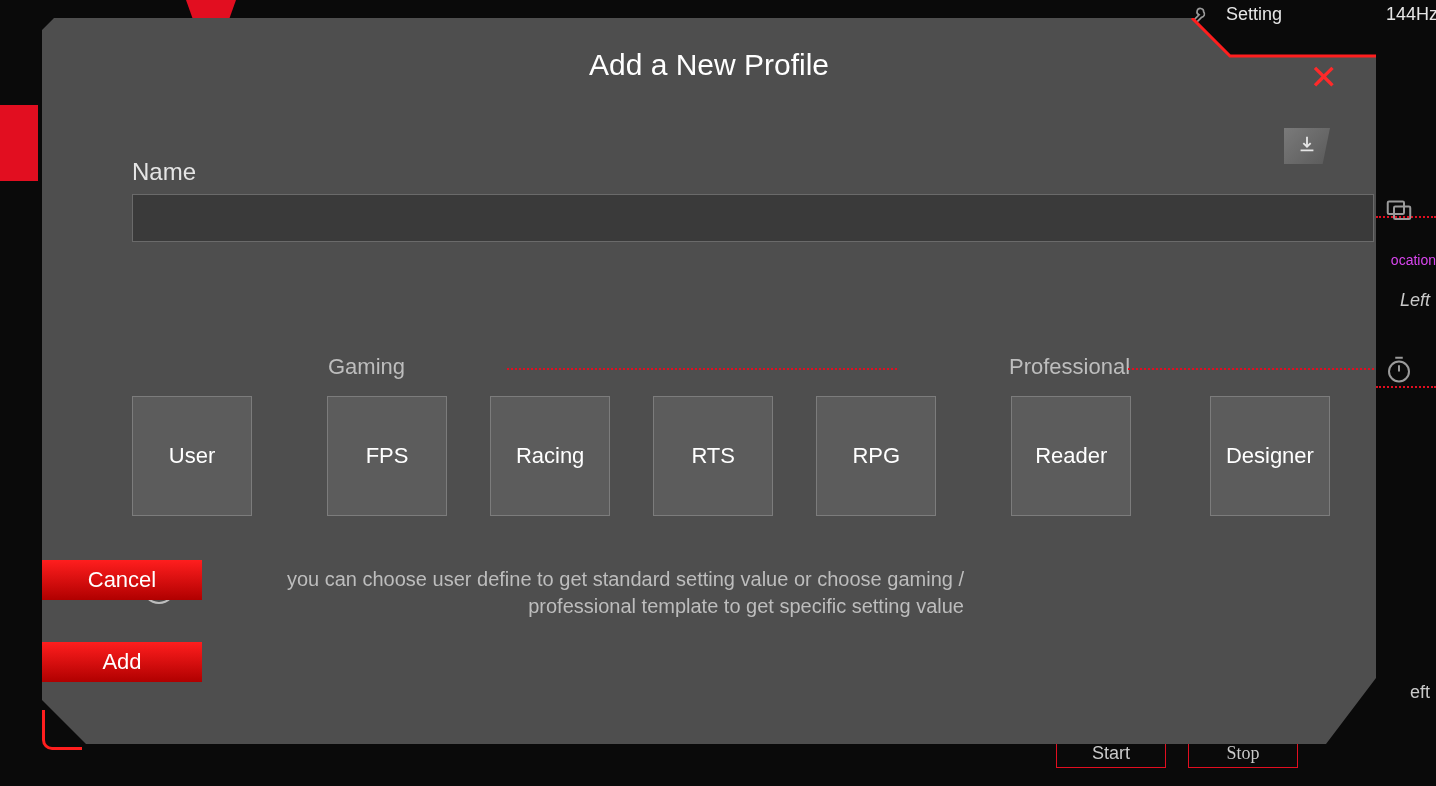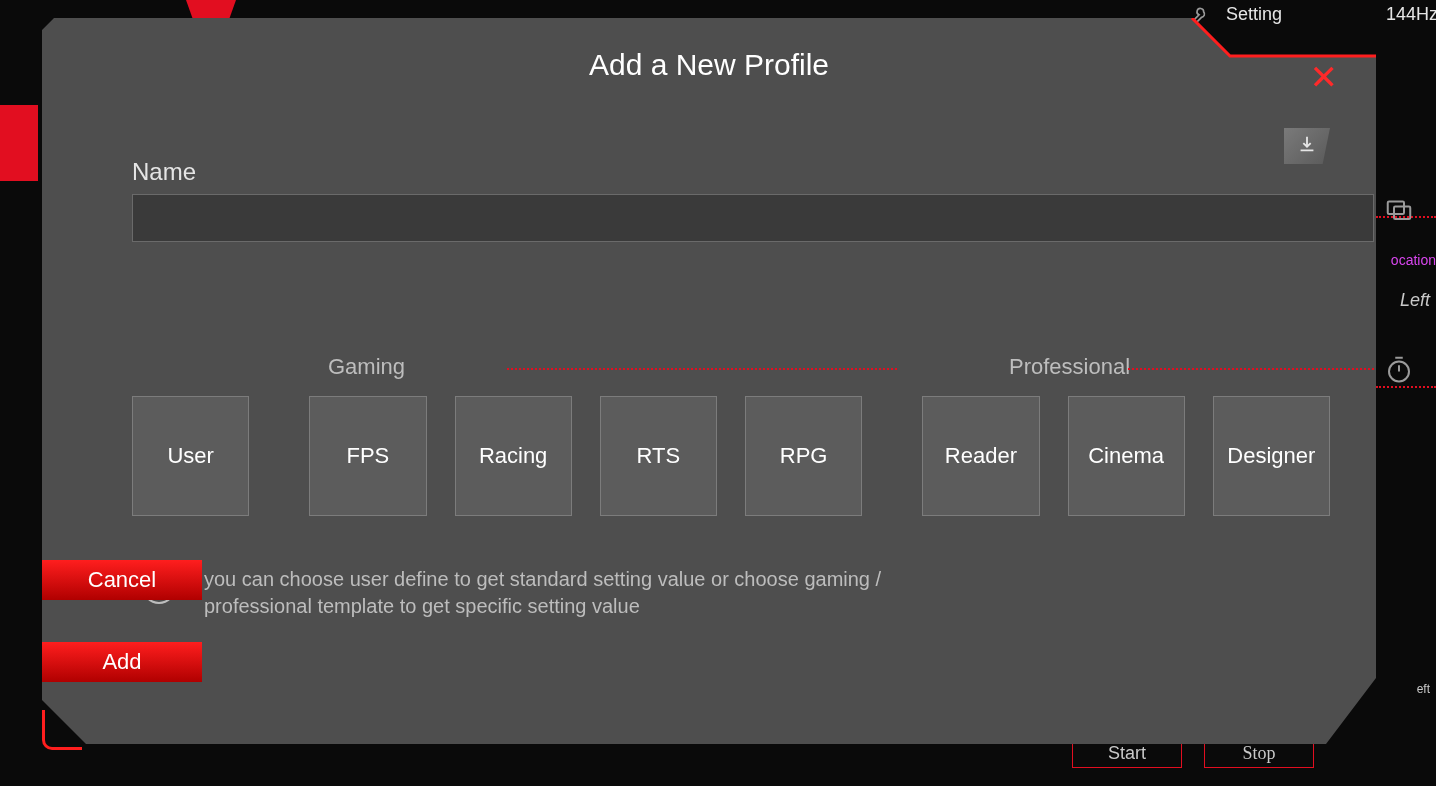--- a/index.html
+++ b/index.html
@@ -13,27 +13,26 @@
   .bg-top-hz {
     position: absolute; top: 4px; left: 1386px; color: #e6e6e6; font-size: 18px;
   }
   .bg-right-location {
     position: absolute; top: 252px; right: 0; color: #d946ef; font-size: 14px;
   }
   .bg-right-left1 {
     position: absolute; top: 290px; right: 6px; color: #c9c9c9; font-size: 18px; font-style: italic;
   }
   .bg-right-left2 {
-    position: absolute; top: 682px; right: 6px; color: #c9c9c9; font-size: 12px; text-align: right;
+    position: absolute; top: 682px; right: 6px; color: #c9c9c9; font-size: 18px; text-align: right;
   }
   .bg-start-btn, .bg-stop-btn {
     position: absolute; bottom: 18px; width: 110px; height: 30px;
     border: 1px solid #e20e20; color: #c9c9c9; font-size: 18px; text-align: center; line-height: 28px;
     background: transparent;
-    margin-left: 16px;
   }
   .bg-start-btn { left: 1056px; }
   .bg-stop-btn  { left: 1188px; font-family: Liberation Serif, serif; }
   .bg-clock-icon {
     position: absolute; top: 354px; right: 22px; width: 30px; height: 30px;
   }
   .bg-layers-icon {
     position: absolute; top: 194px; right: 22px; width: 30px; height: 30px;
   }
   .bg-left-bar {
@@ -128,21 +127,21 @@
 
   .info-row {
     position: absolute; top: 548px; left: 100px; right: 100px; display: flex; align-items: flex-start; gap: 28px;
   }
   .info-icon {
     width: 34px; height: 34px; border: 2px solid #bdbdbd; border-radius: 50%;
     display: flex; align-items: center; justify-content: center;
     font-style: italic; font-family: Georgia, serif; color: #bdbdbd; font-size: 20px; flex-shrink: 0;
     margin-top: 4px;
   }
-  .info-text { color: #bdbdbd; font-size: 20px; line-height: 1.35; max-width: 760px; }
+  .info-text { color: #bdbdbd; font-size: 20px; line-height: 1.35; max-width: 760px; text-align: right; }
 
   .btn-row {
     position: absolute; bottom: 62px; left: 0; width: 100%; display: flex; justify-content: center; gap: 42px; flex-direction: column;
   }
   .btn {
     width: 160px; height: 40px; background: linear-gradient(180deg, #ff1e1e 0%, #b00000 100%);
     color: #fff; font-size: 22px; display: flex; align-items: center; justify-content: center;
     cursor: pointer; border: none;
   }
 </style>
@@ -211,21 +210,20 @@
     <div class="tile">FPS</div>
     <div class="gap-s"></div>
     <div class="tile">Racing</div>
     <div class="gap-s"></div>
     <div class="tile">RTS</div>
     <div class="gap-s"></div>
     <div class="tile">RPG</div>
     <div class="gap-xl"></div>
     <div class="tile">Reader</div>
     <div class="gap-s"></div>
-    <div class="tile">Cinema</div>
     <div class="gap-s"></div>
     <div class="tile">Designer</div>
   </div>
 
   <div class="info-row">
     <div class="info-icon">i</div>
     <div class="info-text">you can choose user define to get standard setting value or choose gaming / professional template to get specific setting value</div>
   </div>
 
   <div class="btn-row">

